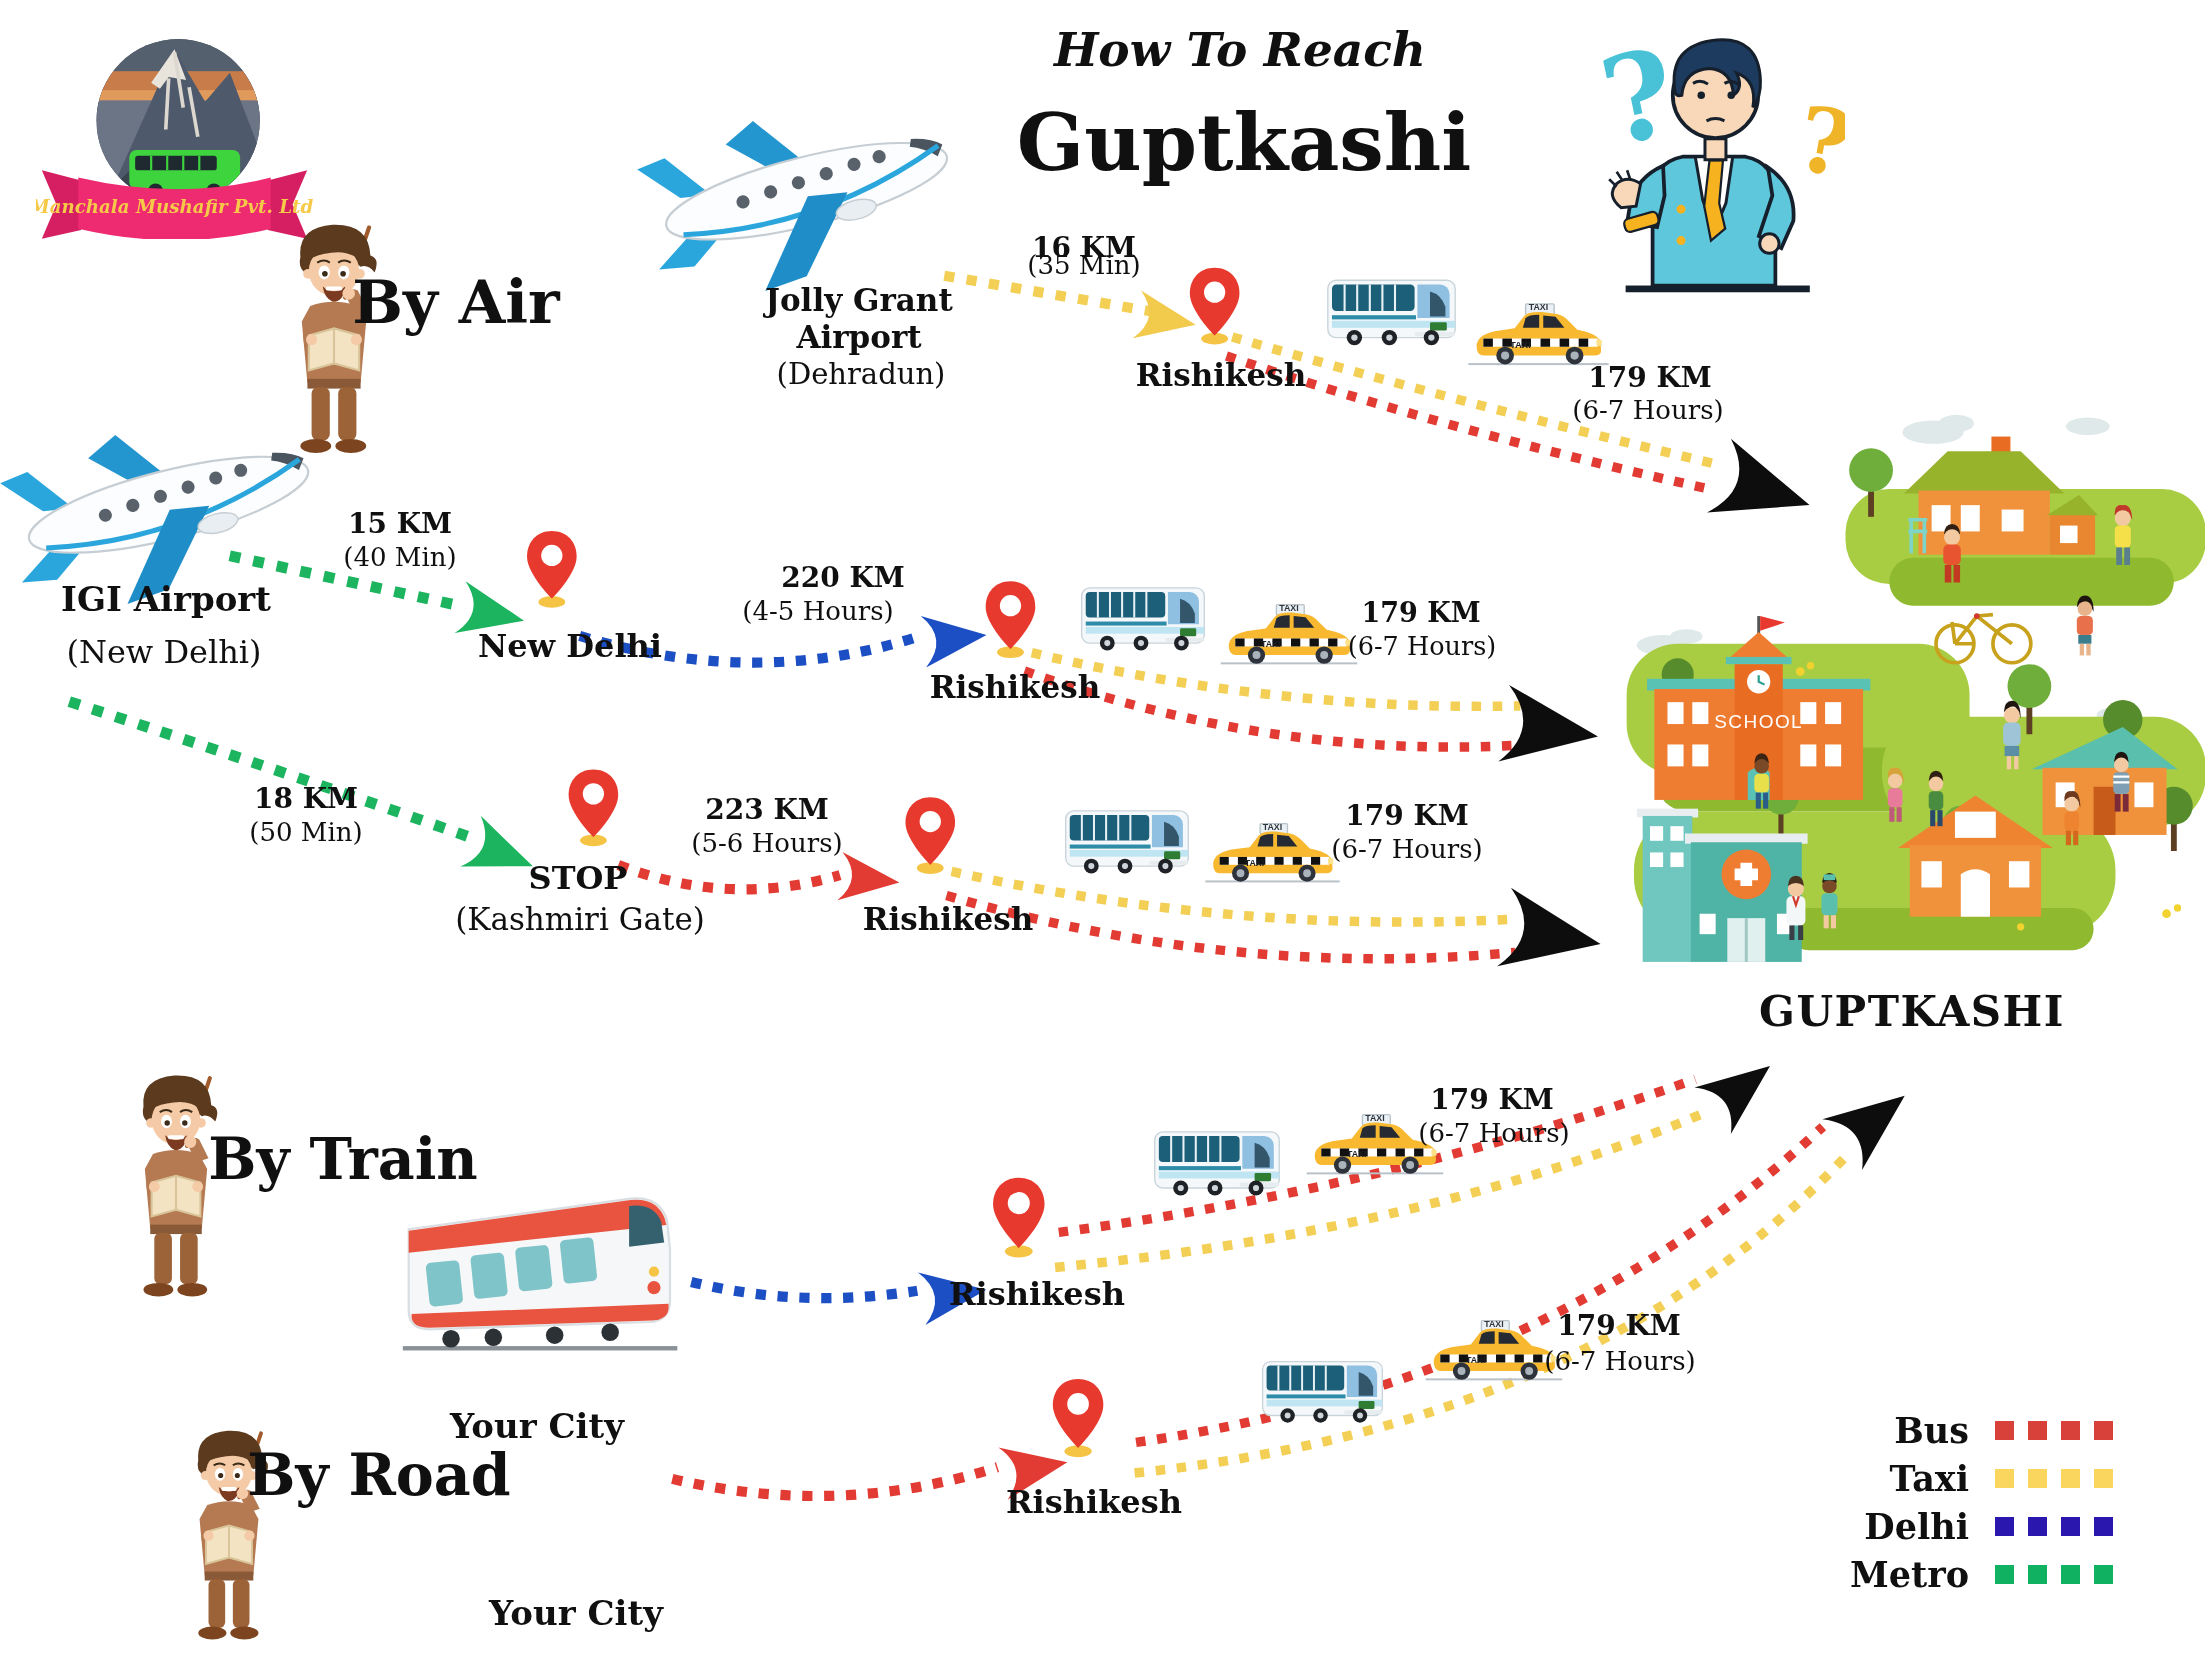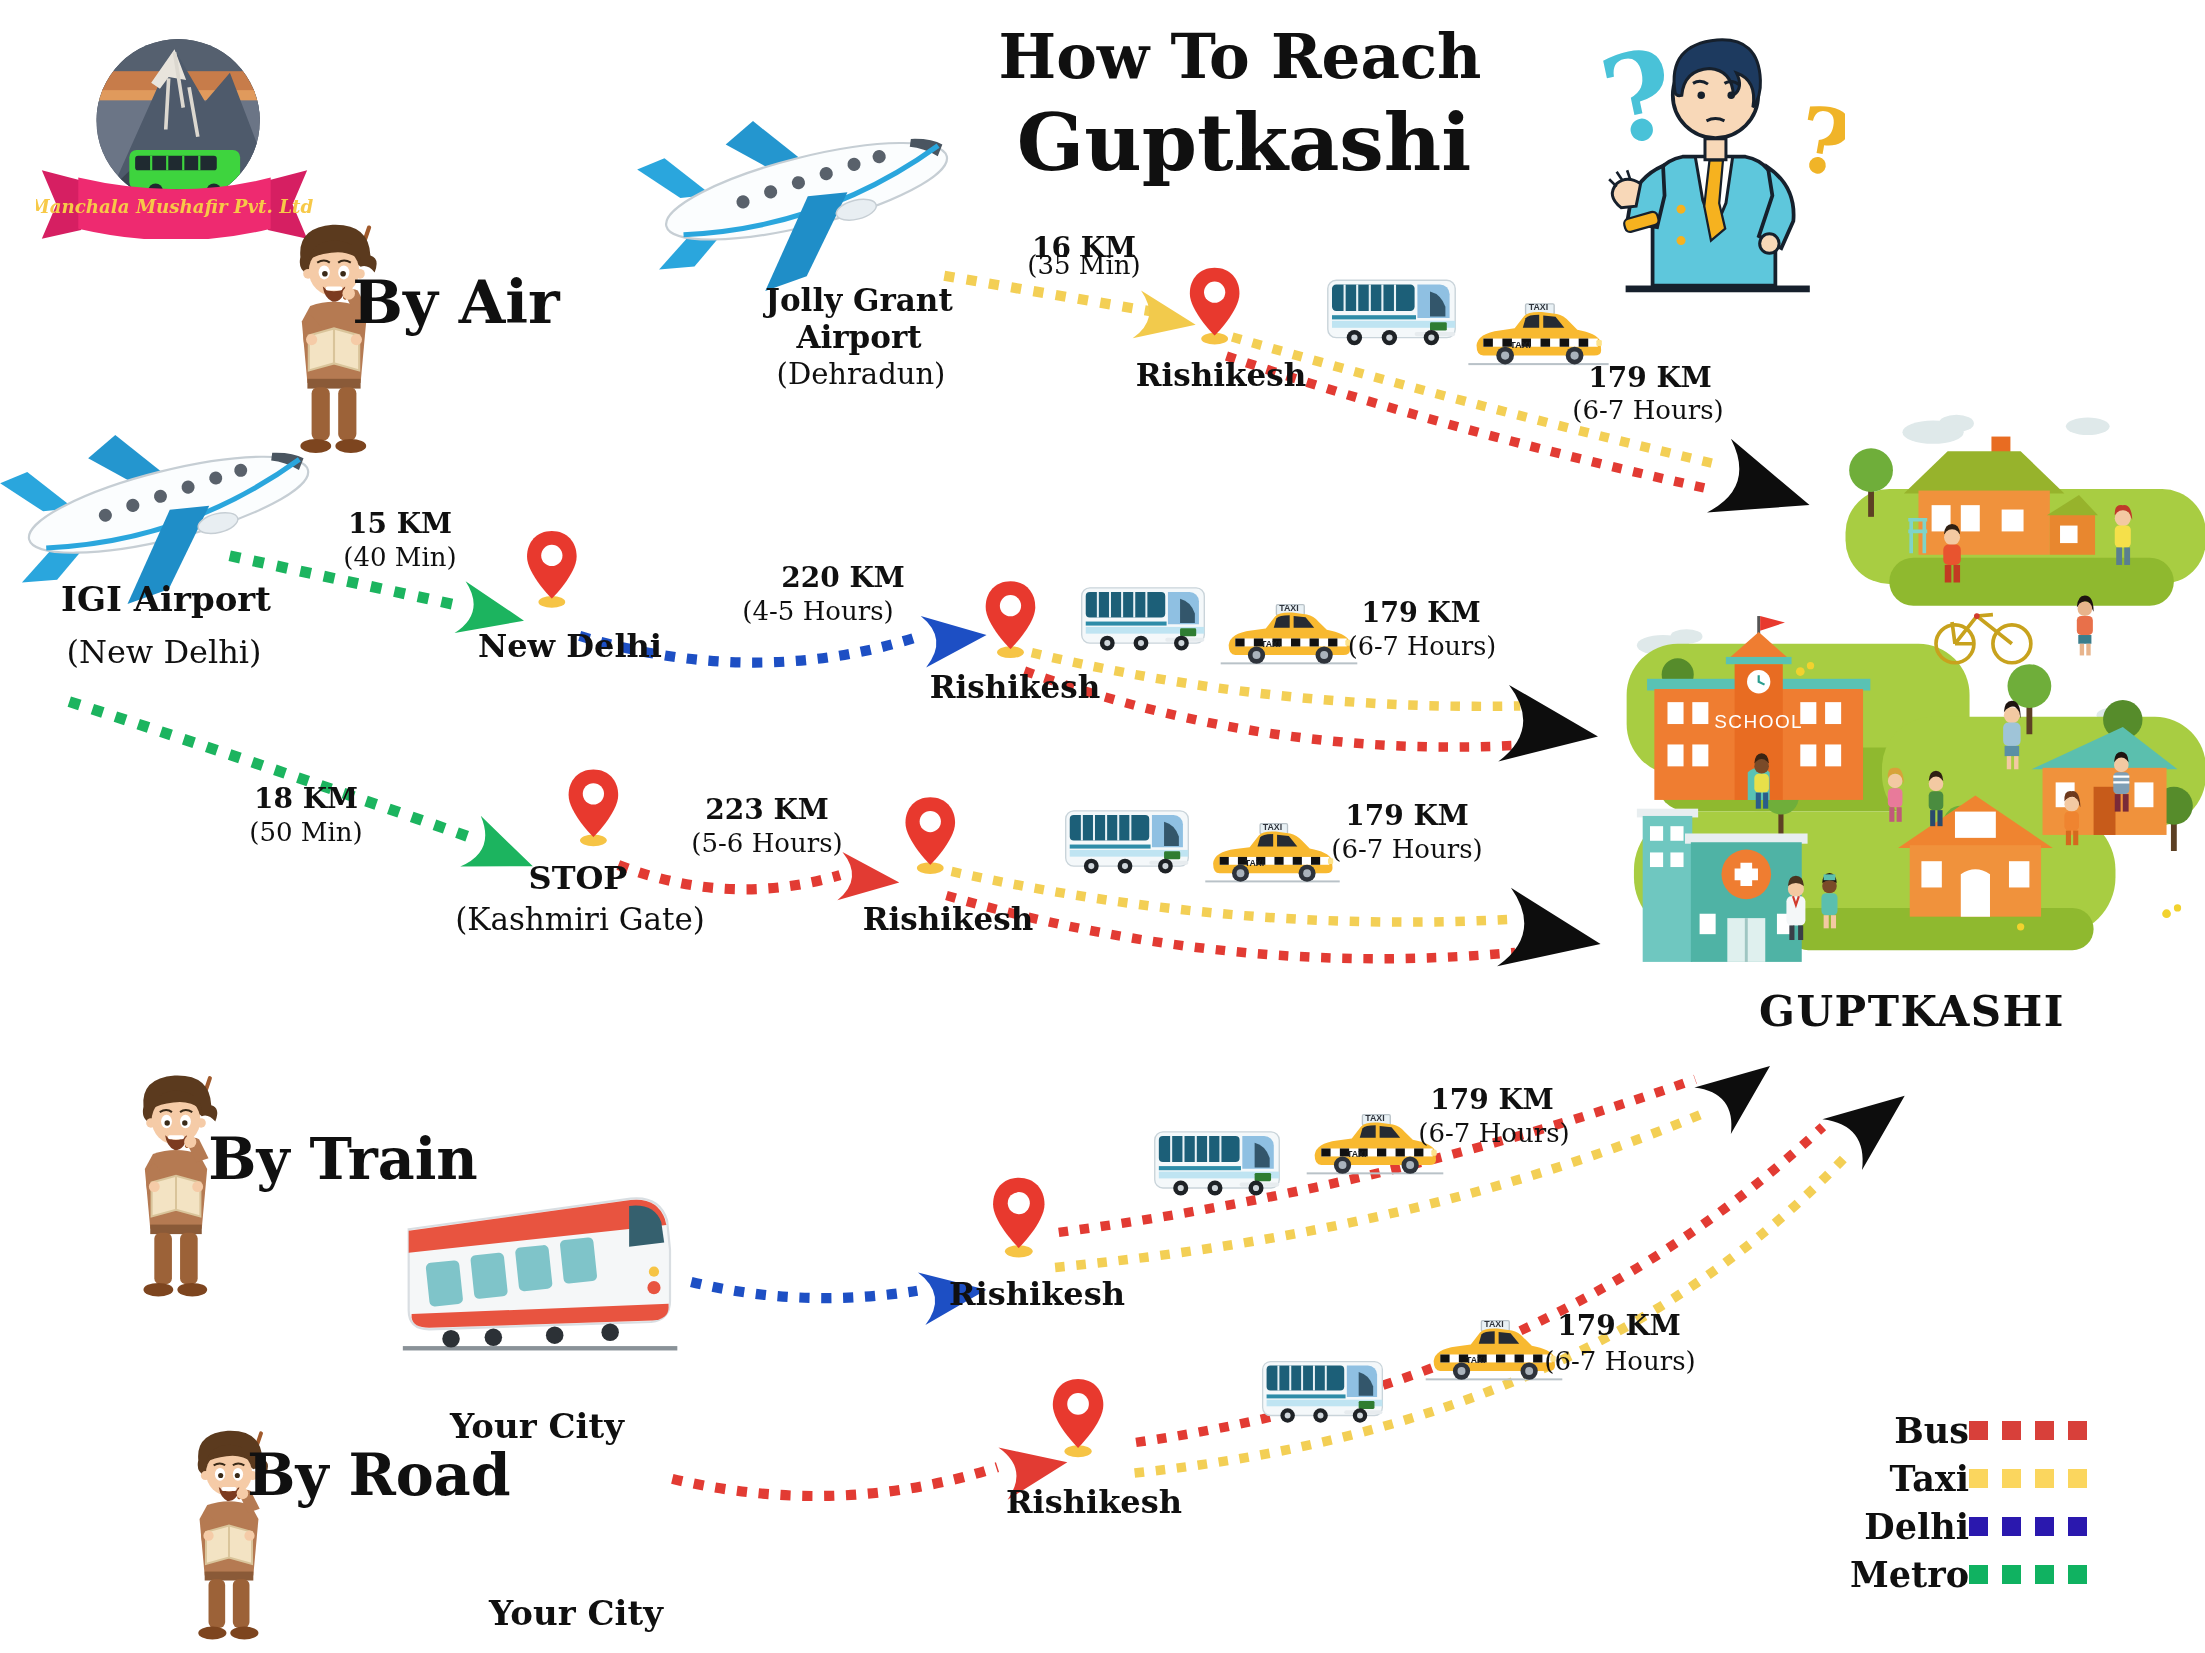--- a/index.html
+++ b/index.html
@@ -3,21 +3,21 @@
 <meta charset="utf-8">
 <style>
   html,body{margin:0;padding:0;background:#fff;}
   .stage{position:relative;width:2205px;height:1654px;background:#ffffff;overflow:hidden;
          font-family:"DejaVu Serif",serif;color:#101010;}
   .abs{position:absolute;}
   .lbl{position:absolute;transform:translateX(-50%);text-align:center;color:#101010;
        white-space:nowrap;line-height:1.05;}
   .b{font-weight:700;}
   .legend-row{display:flex;align-items:center;height:48px;}
-  .legend-label{width:131px;text-align:right;font-weight:700;font-size:35px;}
+  .legend-label{width:131px;text-align:right;font-weight:700;font-size:35px;padding-right:26px;}
   .sq{width:19px;height:19px;margin-right:14px;display:inline-block;}
   .sq-bus{background:#d8403a;}
   .sq-taxi{background:#fbd65e;}
   .sq-train{background:#2a18ae;}
   .sq-metro{background:#10b261;}
   .taxi-roof{position:absolute;left:39%;top:-2%;width:22%;text-align:center;
              font-family:"Liberation Sans",sans-serif;font-weight:700;color:#30343c;}
   .taxi-door{position:absolute;left:30%;top:56%;font-family:"Liberation Sans",sans-serif;
              font-weight:700;color:#1c1f24;}
   .busstop-text{position:absolute;left:0;top:69%;width:100%;text-align:center;
@@ -421,21 +421,21 @@
         <circle cx="36" cy="56" r="10" fill="#1f2a30"></circle>
           <circle cx="116" cy="56" r="10" fill="#1f2a30"></circle>
       </g>
     </g>
     <polygon points="8,206 62,220 62,288 8,300 28,253" fill="#d61f62"></polygon>
     <polygon points="372,206 318,220 318,288 372,300 352,253" fill="#d61f62"></polygon>
     <path d="M58 216 Q195 248 322 216 L322 286 Q195 318 58 286 Z" fill="#ee2a70"></path>
     <text x="190" y="264" text-anchor="middle" font-size="25" font-style="italic" font-weight="700" fill="#f7c948">Manchala Mushafir Pvt. Ltd.</text>
   </svg>
 
-  <div class="lbl b" style="left:1240px;top:25px;font-size:61px;">How To Reach</div>
+  <div class="lbl b" style="left:1240px;top:25px;font-size:47px;font-style:italic;">How To Reach</div>
   <div class="lbl b" style="left:1244px;top:102px;font-size:79px;">Guptkashi</div>
 
   <svg class="abs" style="left:1553px;top:7.3px;" width="292" height="292" viewBox="0 0 380 390">
     <rect x="92" y="372" width="246" height="9" fill="#16202c"></rect>
     <path d="M128 372 L128 252 Q128 208 168 200 L252 200 Q292 208 292 252 L292 372 Z" fill="#5ec7dc" stroke="#16202c" stroke-width="5"></path>
     <path d="M185 200 L235 200 L226 262 L210 300 L195 258 Z" fill="#ffffff" stroke="#16202c" stroke-width="4"></path>
     <path d="M204 205 L222 205 L217 262 L225 296 L206 312 L197 266 Z" fill="#f6b21f" stroke="#16202c" stroke-width="3"></path>
     <circle cx="166" cy="270" r="6" fill="#f6b21f"></circle>
       <circle cx="166" cy="312" r="6" fill="#f6b21f"></circle>
     <path d="M142 212 Q106 228 98 264 L94 288 L134 294 L144 252 Z" fill="#5ec7dc" stroke="#16202c" stroke-width="5"></path>

